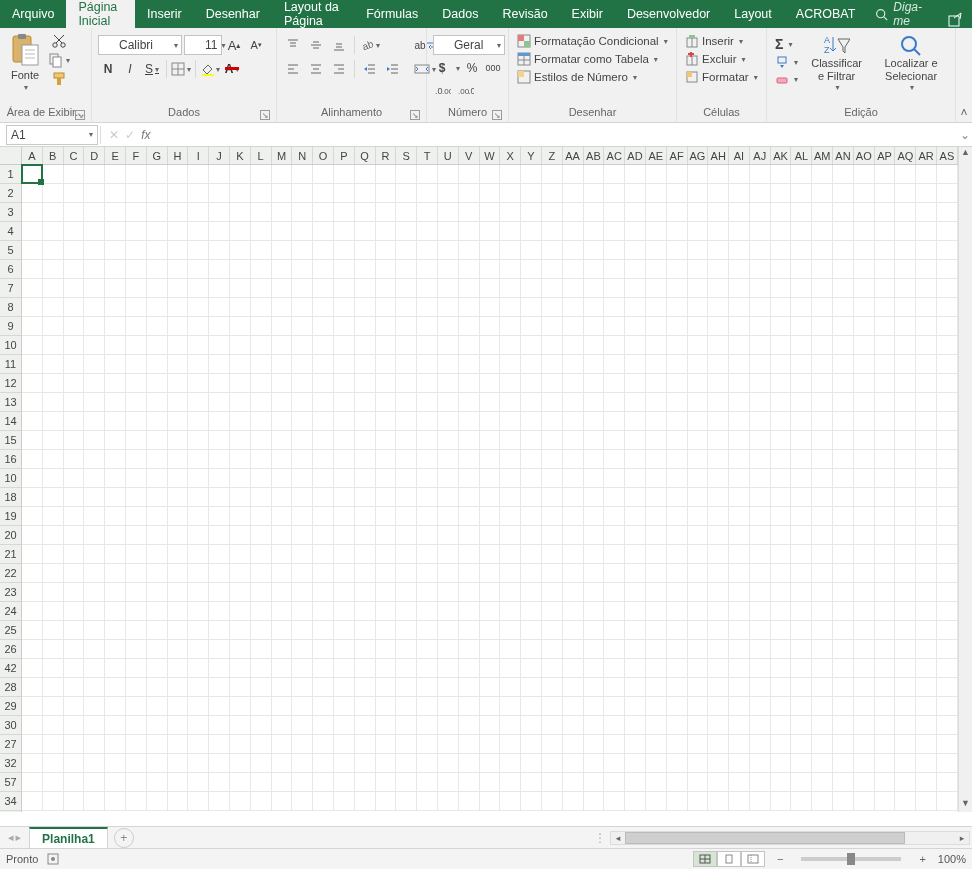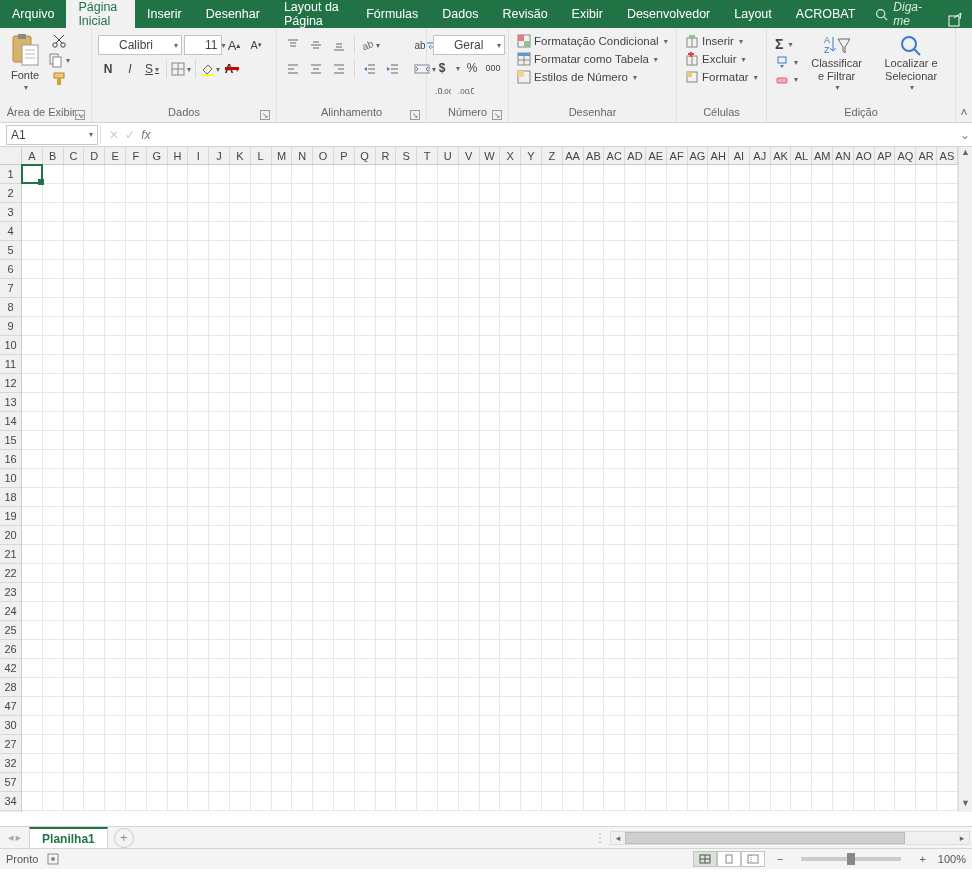--- a/index.html
+++ b/index.html
@@ -572,21 +572,21 @@
       <div class="row-h">19</div>
       <div class="row-h">20</div>
       <div class="row-h">21</div>
       <div class="row-h">22</div>
       <div class="row-h">23</div>
       <div class="row-h">24</div>
       <div class="row-h">25</div>
       <div class="row-h">26</div>
       <div class="row-h">42</div>
       <div class="row-h">28</div>
-      <div class="row-h">47</div>
+      <div class="row-h">29</div>
       <div class="row-h">30</div>
       <div class="row-h">27</div>
       <div class="row-h">32</div>
       <div class="row-h">57</div>
       <div class="row-h">34</div>
     </div>
   <div class="cells" id="cells">
       <div class="active-cell" id="active" style="left: -1px; top: -1px; width: 22px; height: 20px;"></div>
 
   <div class="cell-row">

